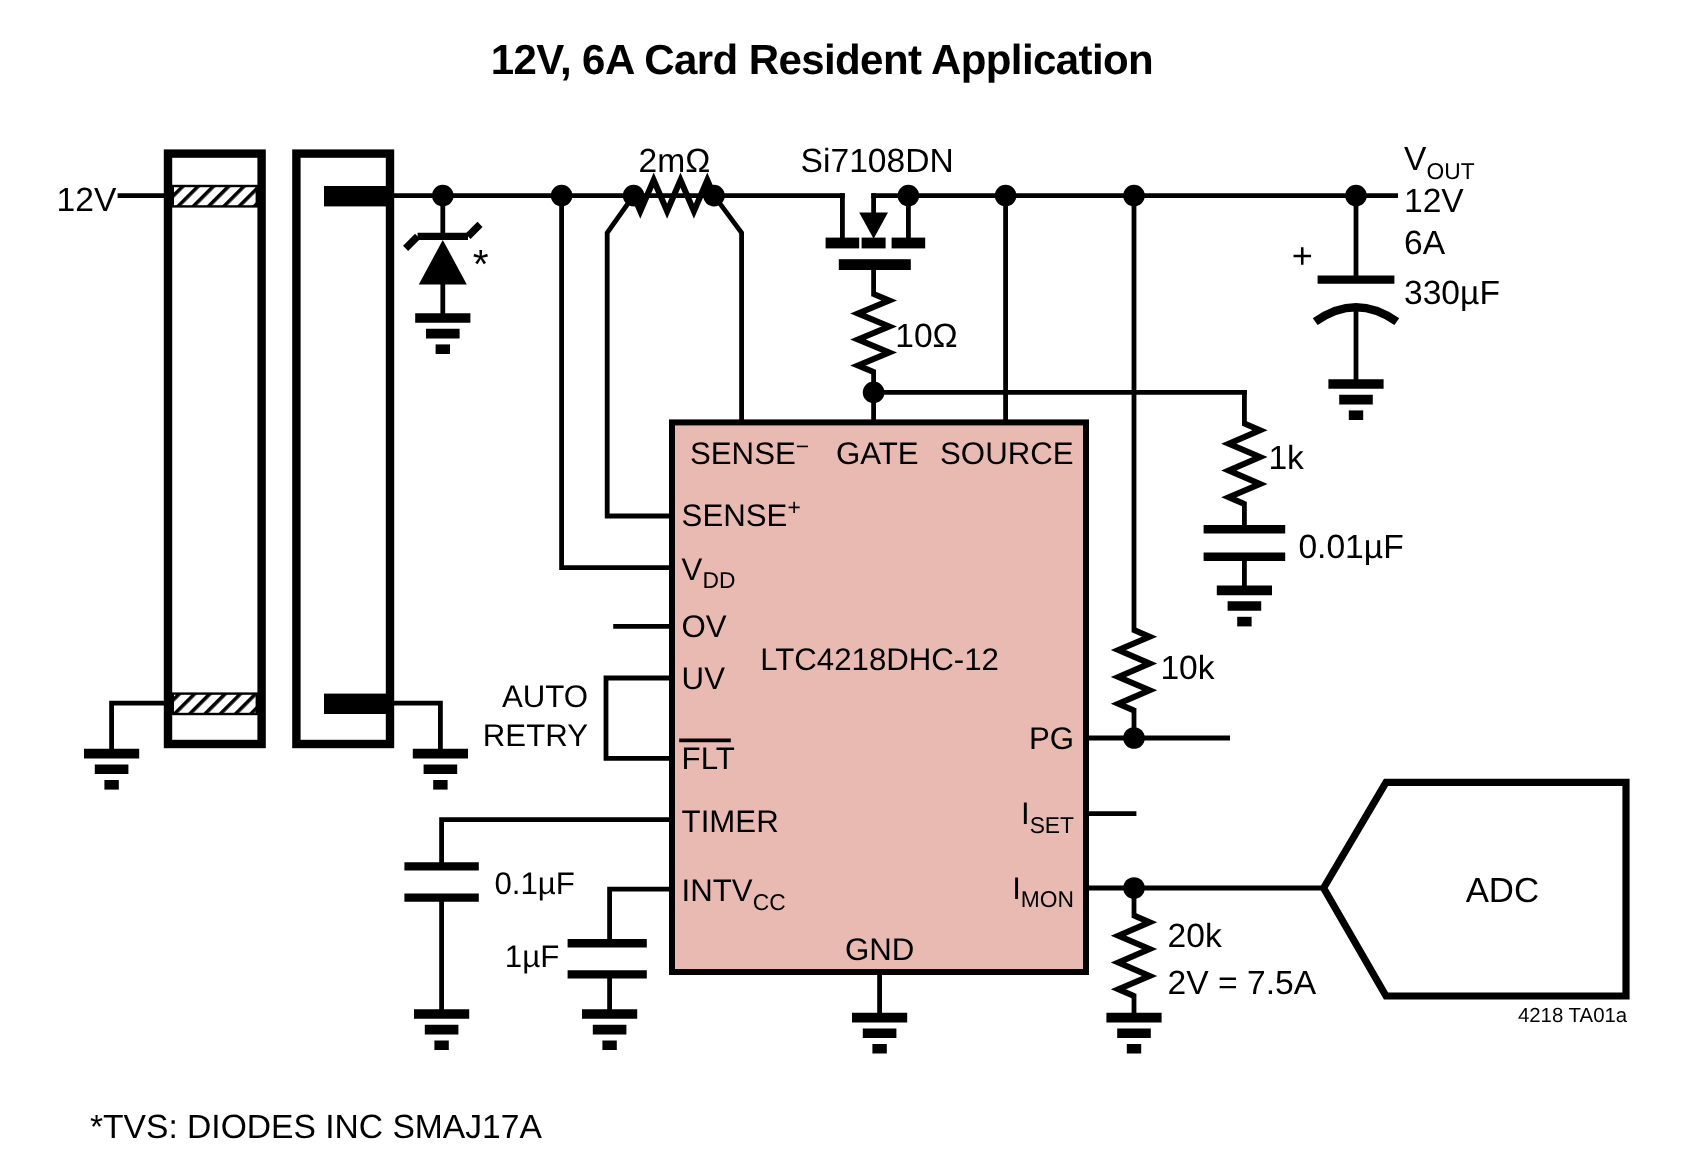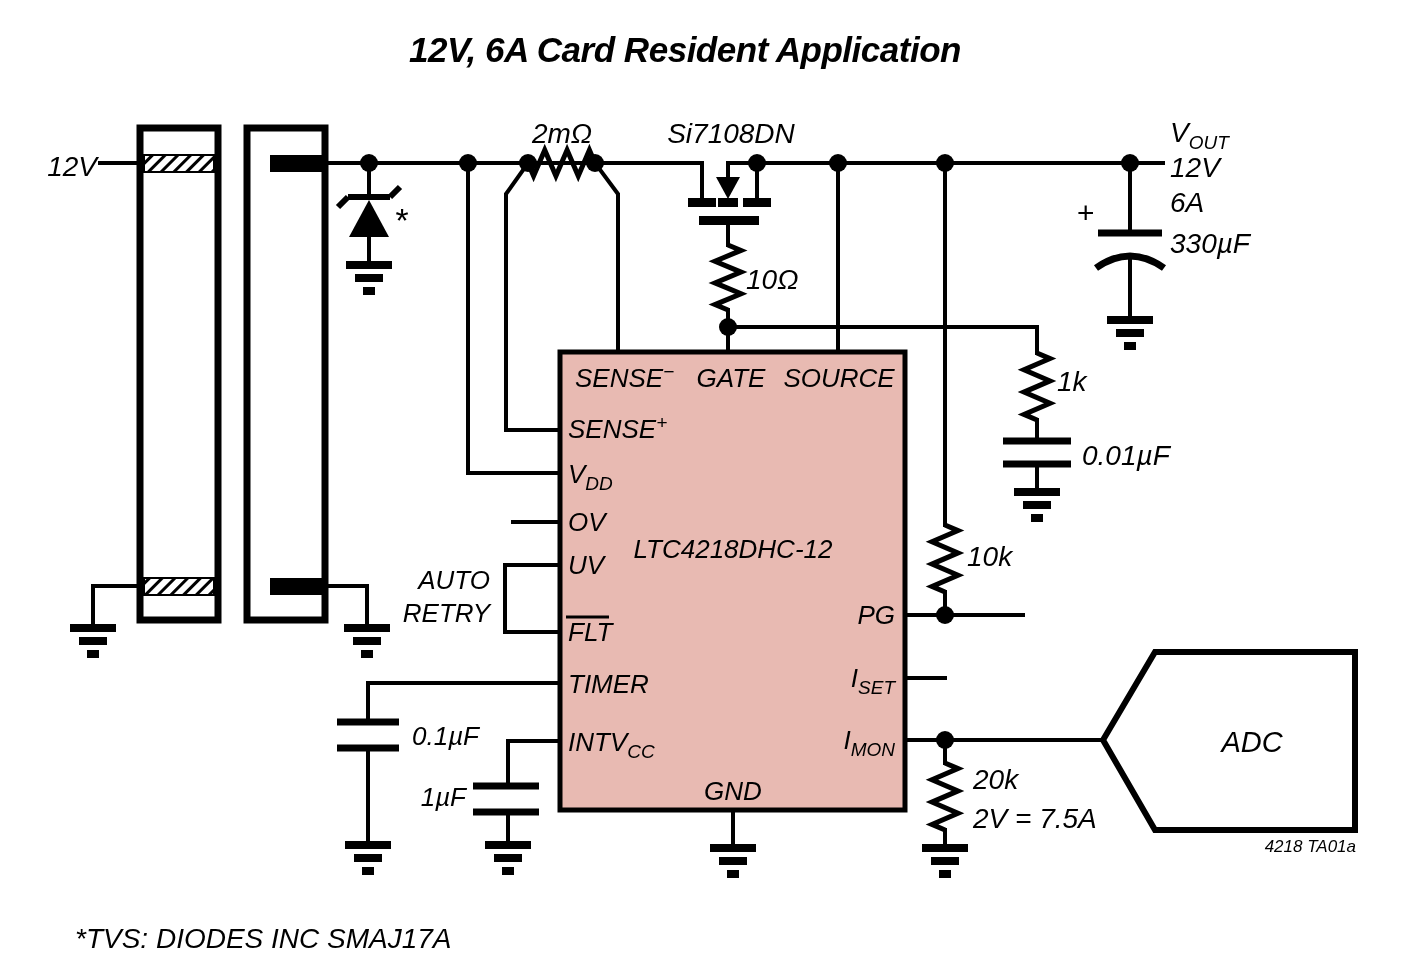--- a/index.html
+++ b/index.html
@@ -1,16 +1,16 @@
 <!DOCTYPE html>
 <html><head>
 <meta charset="utf-8">
 <style>
   html,body{margin:0;padding:0;background:#ffffff;}
-  .stage{width:1308px;height:977px;position:relative;background:#fff;font-style:italic;}
+  .stage{width:1308px;height:977px;position:relative;background:#fff;}
   svg{display:block;}
   text{font-family:"Liberation Sans","DejaVu Sans",sans-serif;fill:#000;}
   .w{stroke:#000;stroke-width:4;fill:none;stroke-linecap:square;}
   .cmp{stroke:#000;stroke-width:6;fill:none;}
   .res{stroke:#000;stroke-width:5;fill:none;stroke-linejoin:miter;}
   .plate{stroke:#000;stroke-width:7;fill:none;}
   .box{stroke:#000;stroke-width:7;fill:#fff;}
   .lbl{font-size:28px;}
   .pin{font-size:26px;}
   .sub{font-size:19px;}

